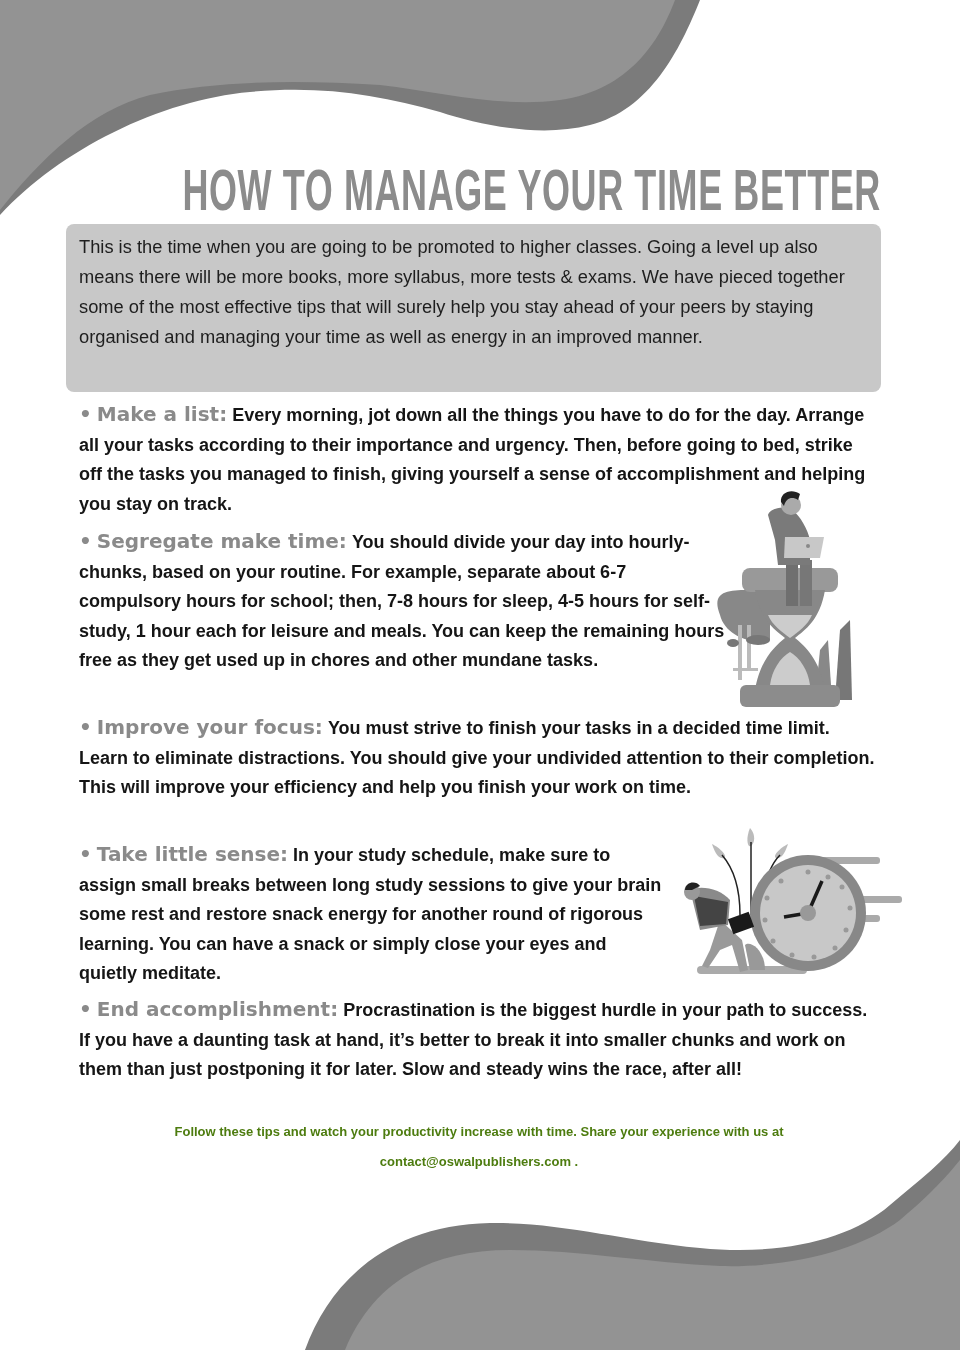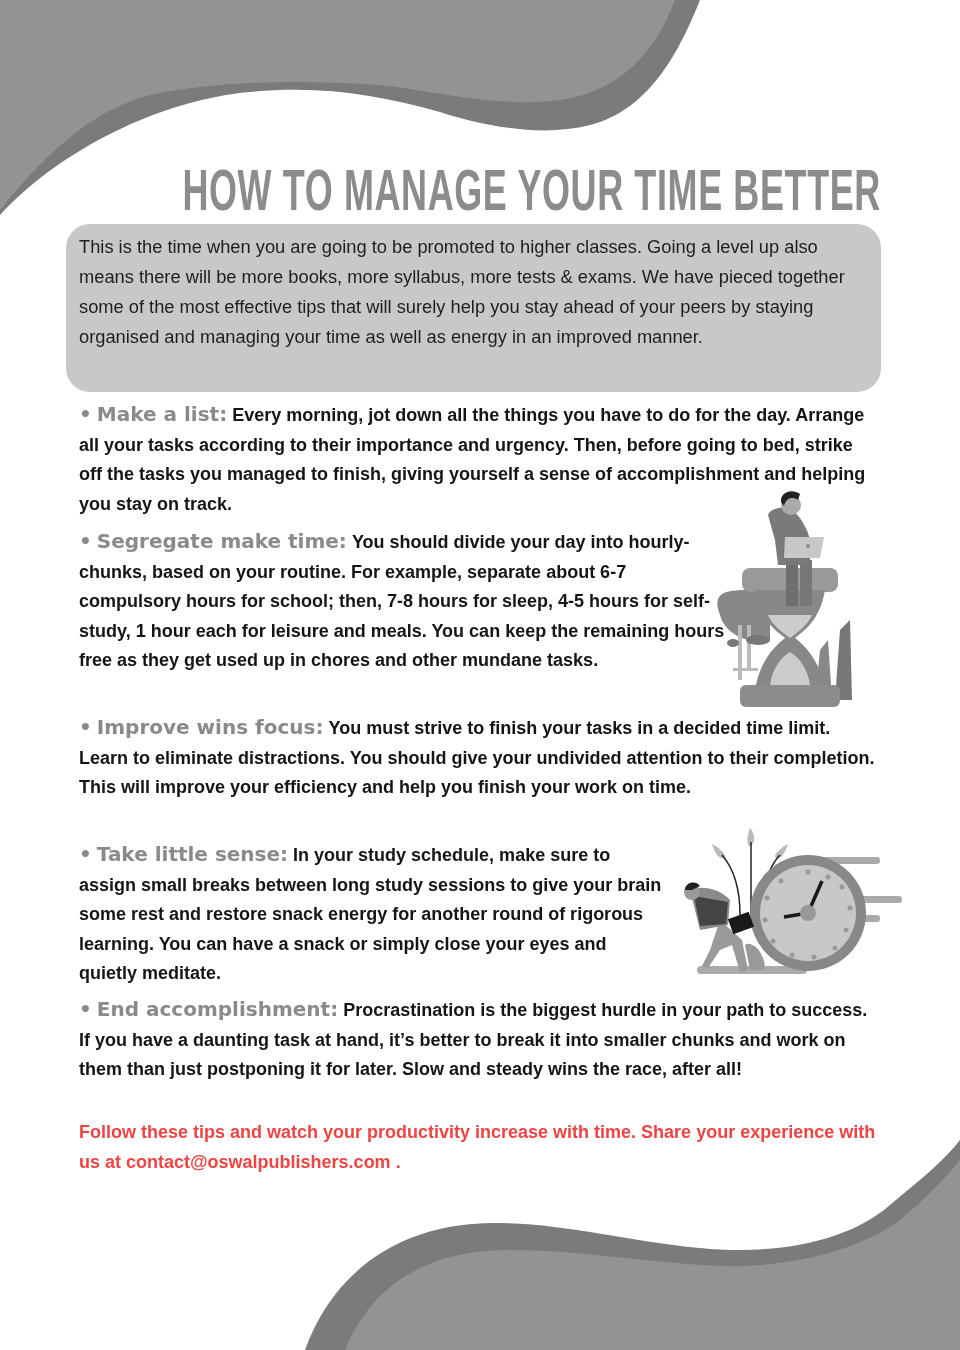--- a/index.html
+++ b/index.html
@@ -1,26 +1,26 @@
 <!DOCTYPE html>
 <html><head>
 <meta charset="utf-8">
 <style>
   html, body { margin:0; padding:0; }
   body { width:960px; height:1350px; position:relative; overflow:hidden; background:#ffffff; font-family:"DejaVu Sans", sans-serif; }
   .deco { position:absolute; left:0; top:0; width:960px; height:1350px; pointer-events:none; }
   .title { position:absolute; left:0; width:960px; top:160px; text-align:center;
     font-family:"Liberation Sans", sans-serif; font-weight:bold; font-size:58px; color:#8c8c8c;
     transform:scaleX(0.62); transform-origin:center; letter-spacing:1px; line-height:60px; white-space:nowrap; }
-  .intro { position:absolute; left:66px; top:224px; width:815px; height:168px; background:#c8c8c8; border-radius:24px; box-sizing:border-box; padding:8px 12px 0 13px; }
+  .intro { position:absolute; left:66px; top:224px; width:815px; height:168px; background:#c8c8c8; border-radius:8px; box-sizing:border-box; padding:8px 12px 0 13px; }
   .intro p { margin:0; font-family:"Liberation Sans", sans-serif; font-size:18.3px; line-height:30px; color:#1e1e1e; }
   .tip { position:absolute; left:79px; font-family:"Liberation Sans", sans-serif; font-size:18px; line-height:29.5px; color:#151515; }
   .tip .head { font-family:"DejaVu Sans", sans-serif; font-weight:bold; font-size:20px; color:#8a8a8a; }
   .tip .body { font-weight:bold; }
-  .outro { position:absolute; left:79px; top:1117px; width:800px; font-family:"Liberation Sans", sans-serif; font-weight:bold; font-size:18px; line-height:30px; color:#ef4444; }
+  .outro { position:absolute; left:79px; top:1117px; width:800px; font-family:"Liberation Sans", sans-serif; font-weight:bold; font-size:13px; line-height:30px; color:#4d7c0f;text-align:center; }
   .illus { position:absolute; }
 </style>
 </head>
 <body>
 
 <svg class="deco" viewBox="0 0 960 1350">
 
   <path d="M0,0 L700,0 C680,50 650,110 590,125 C540,138 480,125 440,112 C380,95 320,85 250,92 C160,100 60,150 0,215 Z" fill="#7b7b7b"></path>
 
   <path d="M0,0 L675,0 C660,40 630,90 560,100 C500,108 440,92 380,85 C300,80 220,80 150,95 C90,110 40,160 0,210 Z" fill="#939393"></path>
@@ -43,21 +43,21 @@
 </div>
 
 <div class="tip" style="top:527px; width:650px;">
   <span class="head">•</span>
   <span class="head">Segregate make time:</span>
   <span class="body">You should divide your day into hourly-chunks, based  on your routine. For example, separate about 6-7 compulsory hours for school; then, 7-8 hours for sleep, 4-5 hours for self-study, 1 hour each for leisure and meals. You can keep the remaining hours free as they get used up in chores and other mundane tasks.</span>
 </div>
 
 <div class="tip" style="top:713px; width:800px;">
   <span class="head">•</span>
-  <span class="head">Improve wins focus:</span>
+  <span class="head">Improve your focus:</span>
   <span class="body">You must strive to finish your tasks in a decided time limit. Learn to eliminate distractions. You should give your undivided attention to their completion. This will improve your efficiency and help you finish your work on time.</span>
 </div>
 
 <div class="tip" style="top:840px; width:590px;">
   <span class="head">•</span>
   <span class="head">Take little sense:</span>
   <span class="body">In your study schedule, make sure to assign small breaks between long study sessions to give your brain some rest and restore snack energy for another round of rigorous learning. You can have a snack or simply close your eyes and quietly meditate.</span>
 </div>
 
 <div class="tip" style="top:995px; width:800px;">

